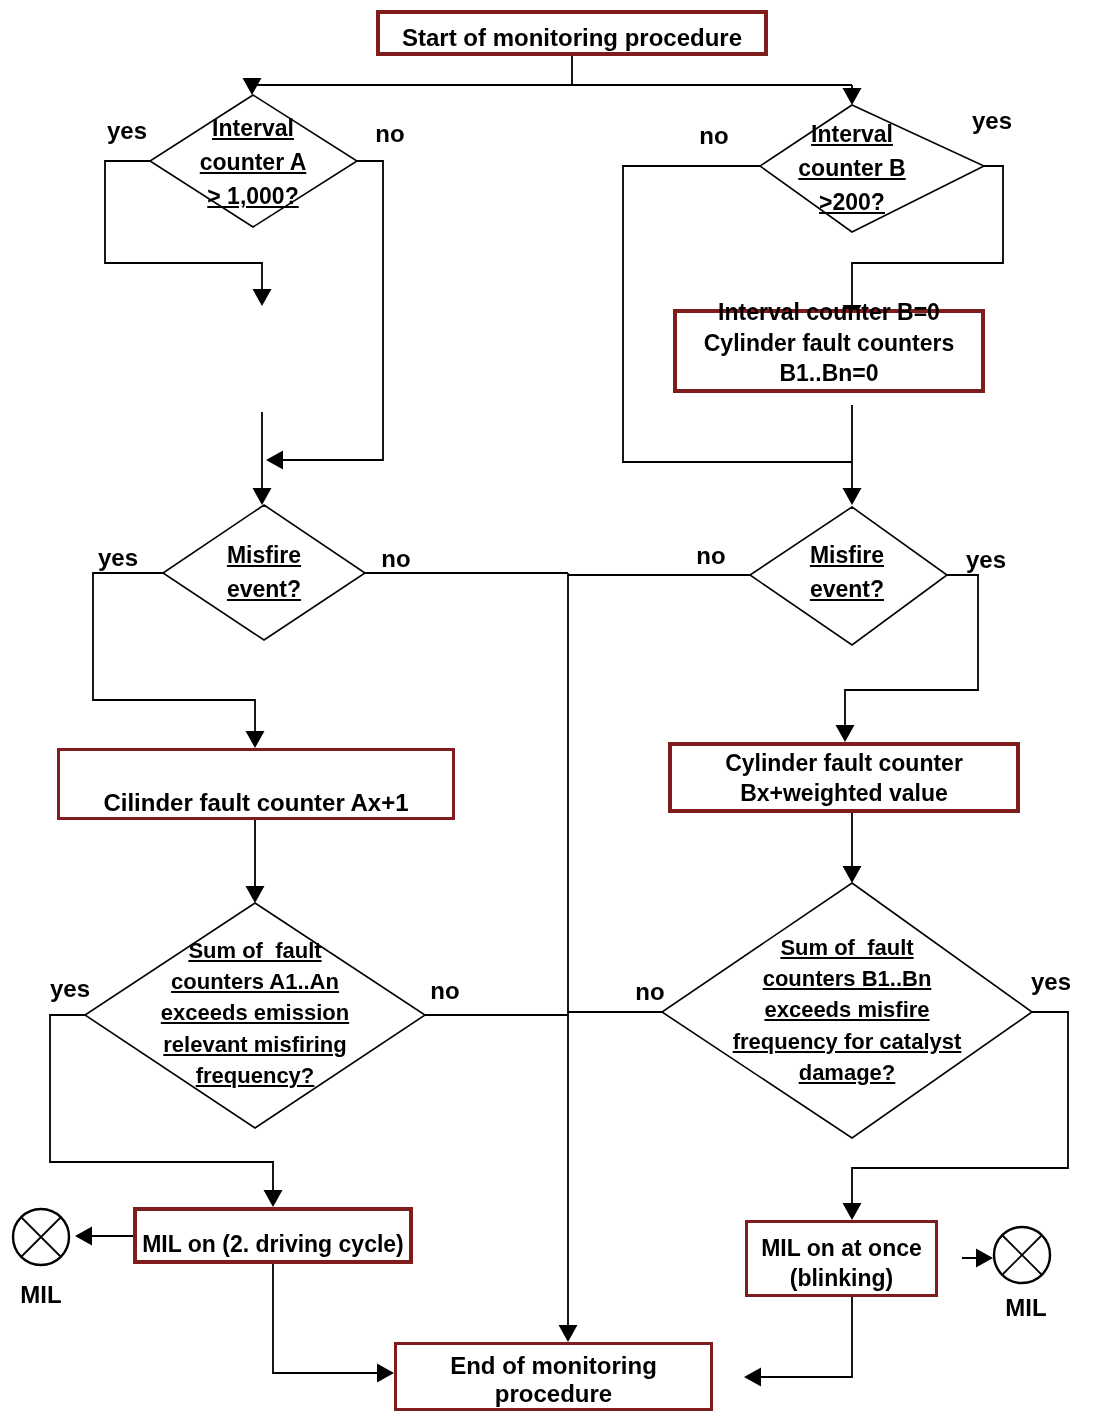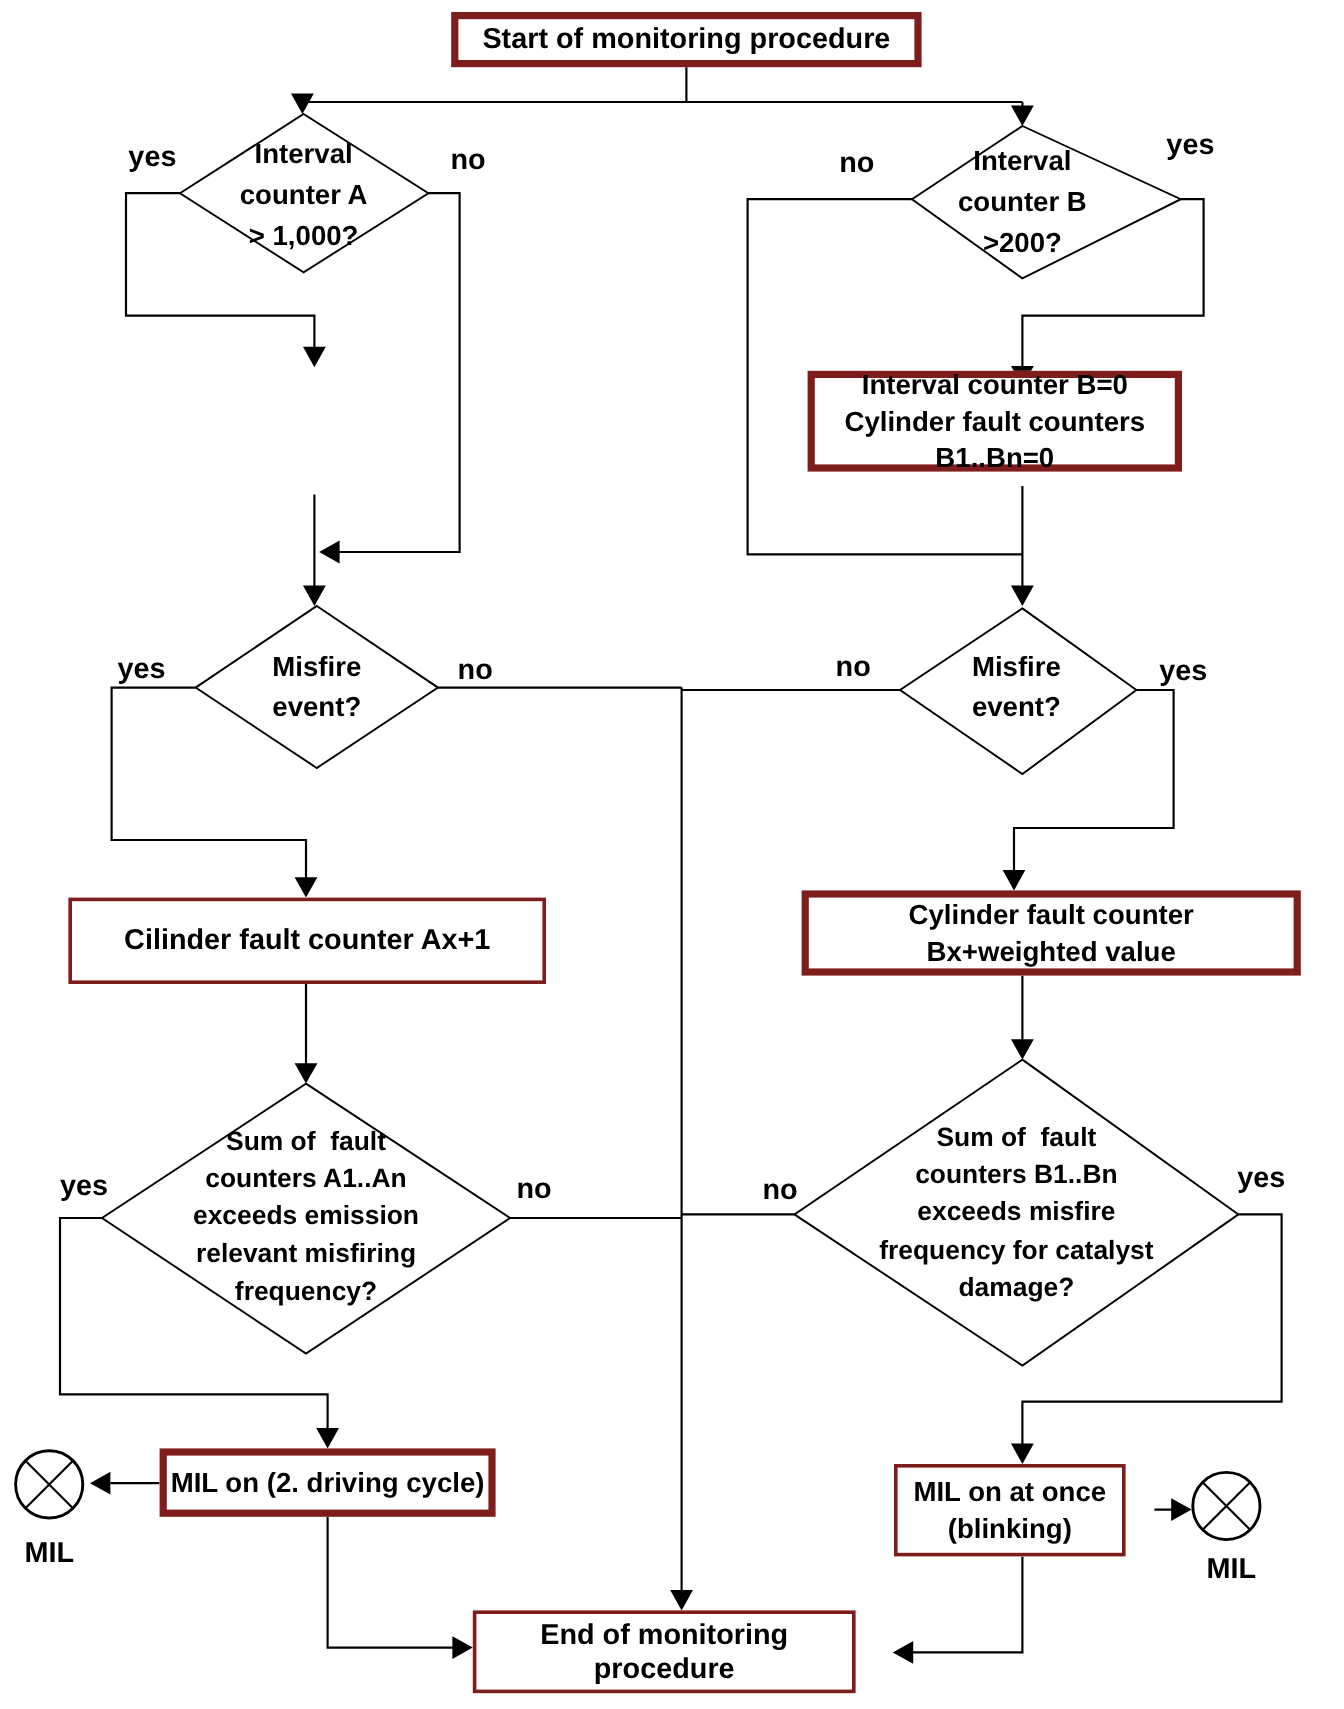--- a/index.html
+++ b/index.html
@@ -3,31 +3,32 @@
 <meta charset="utf-8">
 <style>
   html,body{margin:0;padding:0;background:#ffffff;}
   #canvas{
     position:relative;width:1120px;height:1424px;background:#ffffff;
     font-family:"Liberation Sans",sans-serif;font-weight:bold;color:#000;
     overflow:hidden;
   }
   #wires{position:absolute;left:0;top:0;z-index:1;}
   .box{
-    position:absolute;z-index:2;background:#ffffff;border:6px solid #7f1d1d;
-    display:flex;align-items:center;justify-content:center;text-align:center;
+    position:absolute;z-index:2;background:#ffffff;border:4px solid #7f1d1d;
+    display:flex;align-items:flex-end;justify-content:center;text-align:center;
     box-sizing:border-box;white-space:pre-wrap;
   }
   .bthick{border-width:3px;}
   .f24{font-size:24px;}
   .f23{font-size:23px;line-height:1.33;}
   .dlabel{
     position:absolute;z-index:3;display:flex;align-items:center;justify-content:center;
     text-align:center;white-space:pre-wrap;font-size:22px;line-height:1.42;
     pointer-events:none;
+    text-decoration:underline;
   }
   .dlabel.small{font-size:23px;line-height:1.48;}
   .elabel{
     position:absolute;z-index:3;width:60px;height:28px;display:flex;
     align-items:center;justify-content:center;font-size:24px;
   }
 </style>
 </head>
 <body>
 
@@ -105,21 +106,21 @@
 
   <div class="box f23" style="left:673px;top:309px;width:312px;height:84px;">
     <span>Interval counter B=0
 Cylinder fault counters B1..Bn=0</span>
   </div>
 
   <div class="box bthick f24" style="left:57px;top:748px;width:398px;height:72px;">
     <span>Cilinder fault counter Ax+1</span>
   </div>
 
-  <div class="box f23" style="left:668px;top:742px;width:416px;height:71px;">
+  <div class="box f23" style="left:668px;top:742px;width:352px;height:71px;">
     <span>Cylinder fault counter
 Bx+weighted value</span>
   </div>
 
   <div class="box f23" style="left:133px;top:1207px;width:280px;height:57px;">
     <span>MIL on (2. driving cycle)</span>
   </div>
 
   <div class="box bthick f23" style="left:745px;top:1220px;width:193px;height:77px;">
     <span>MIL on at once

